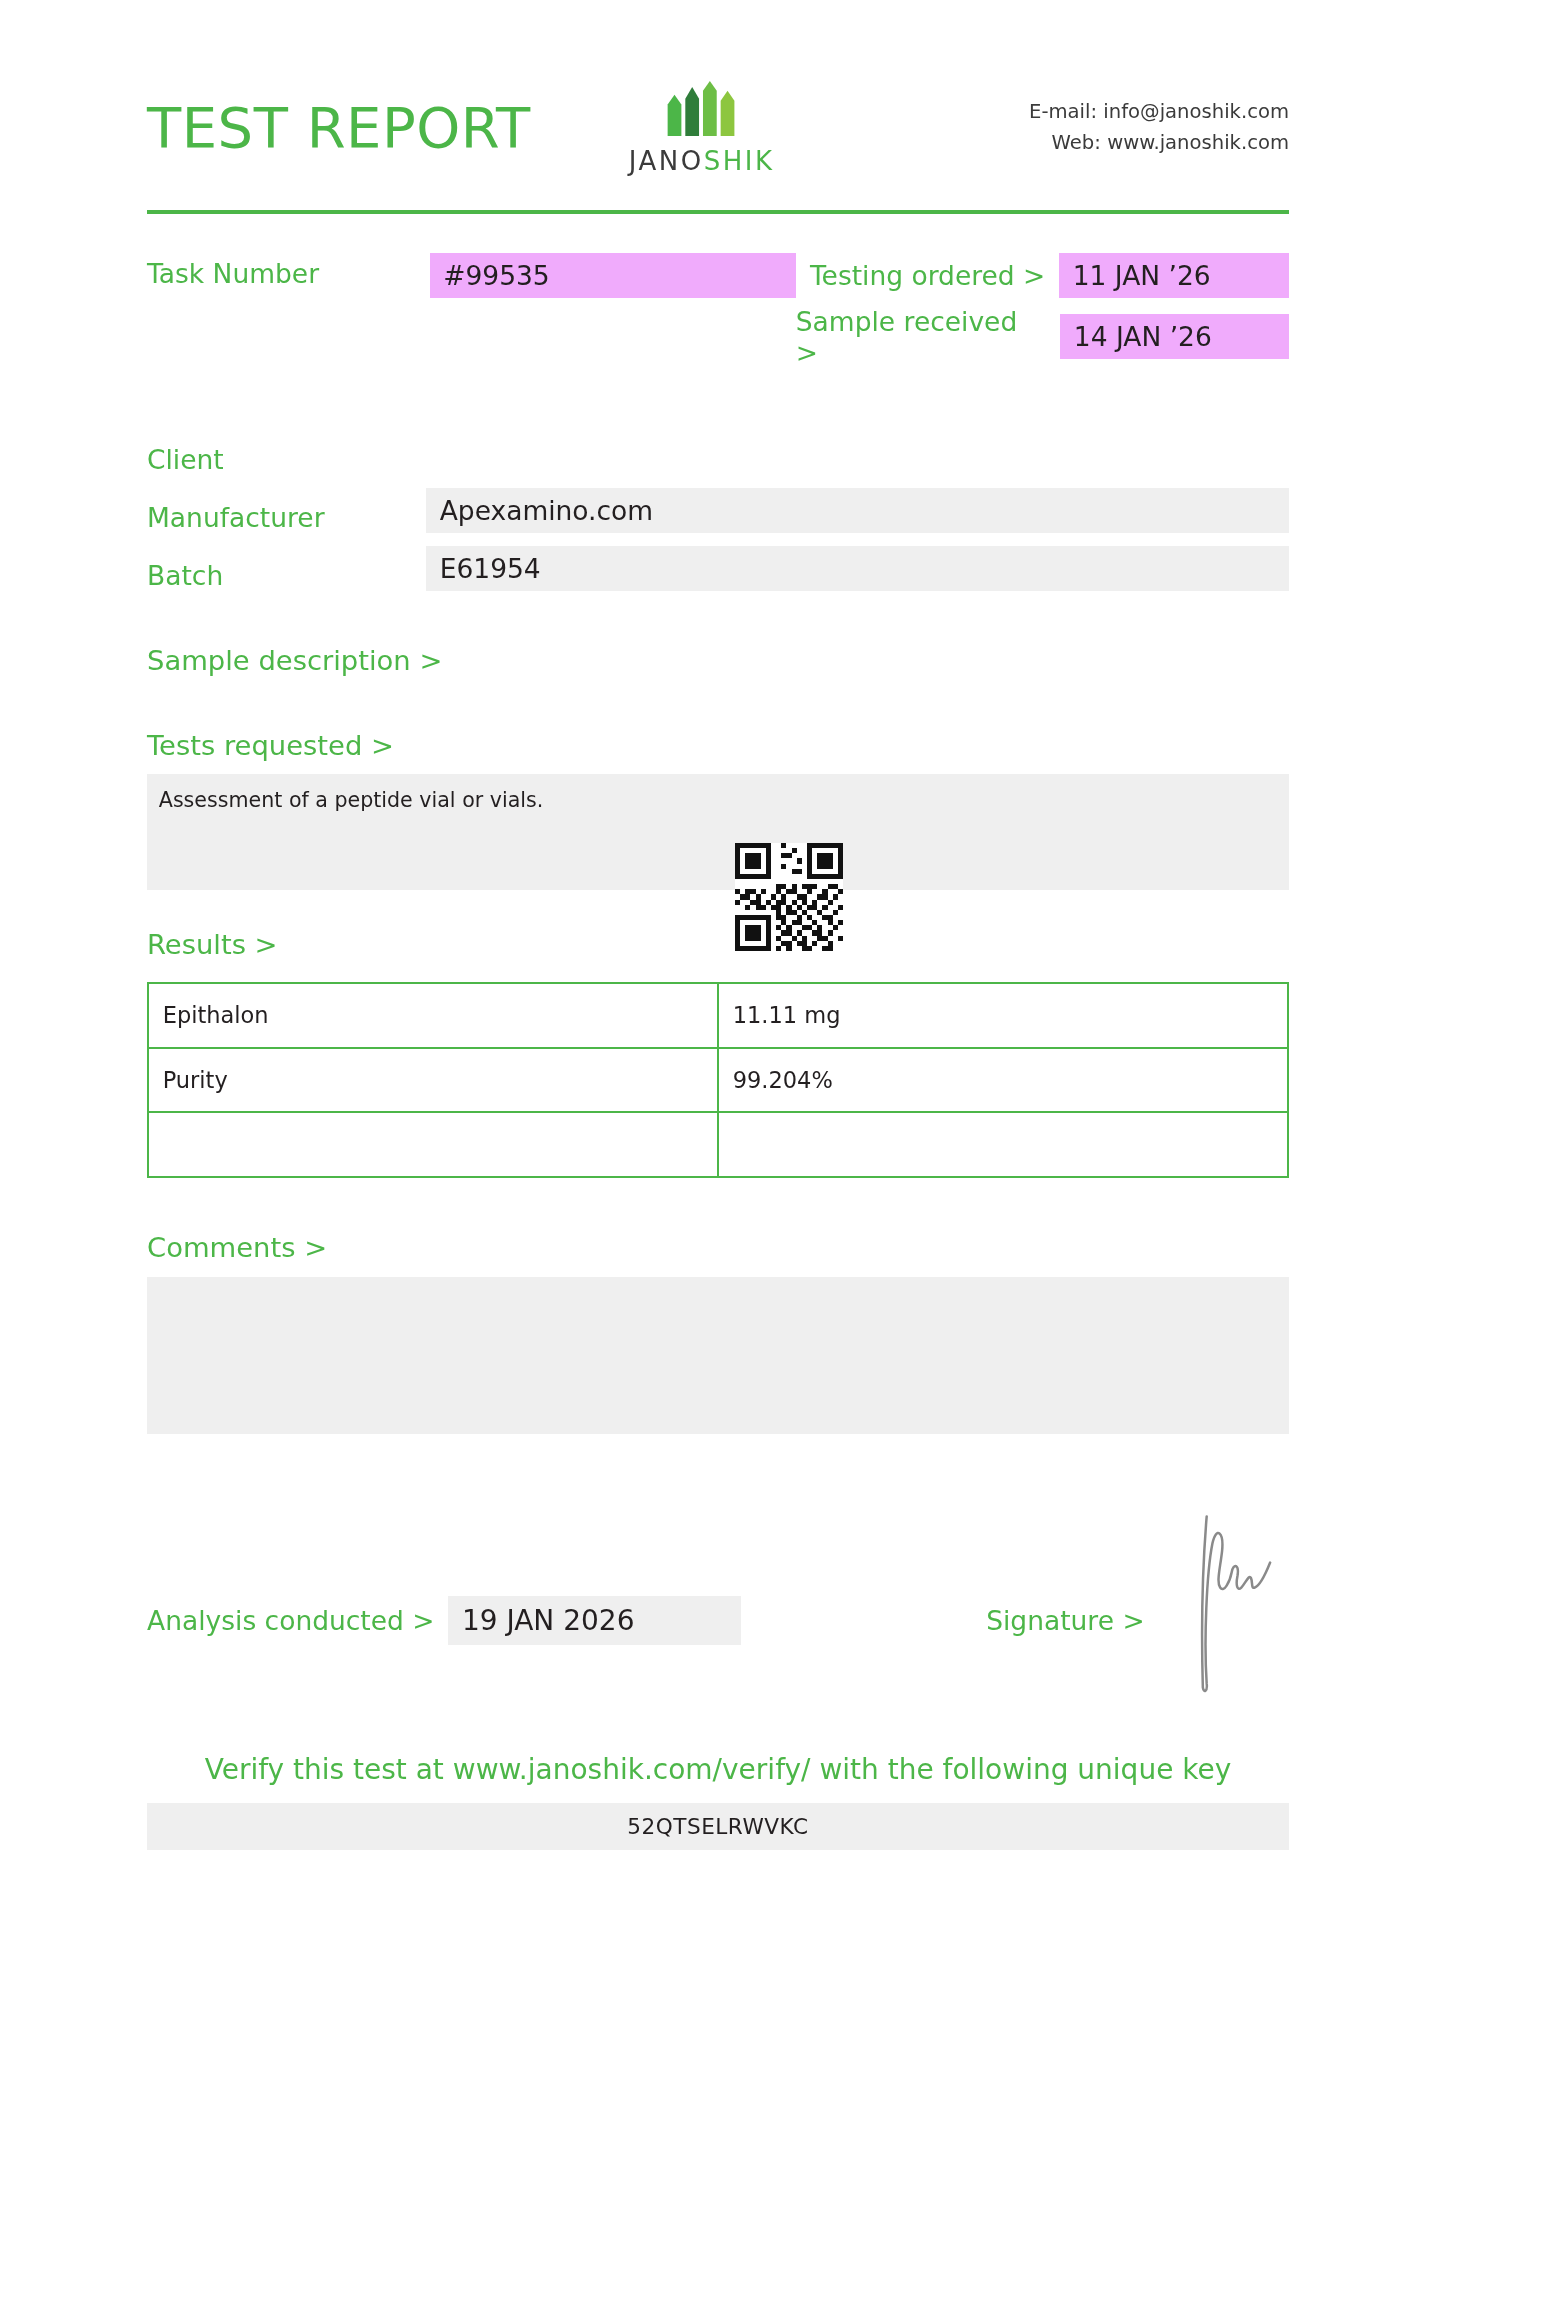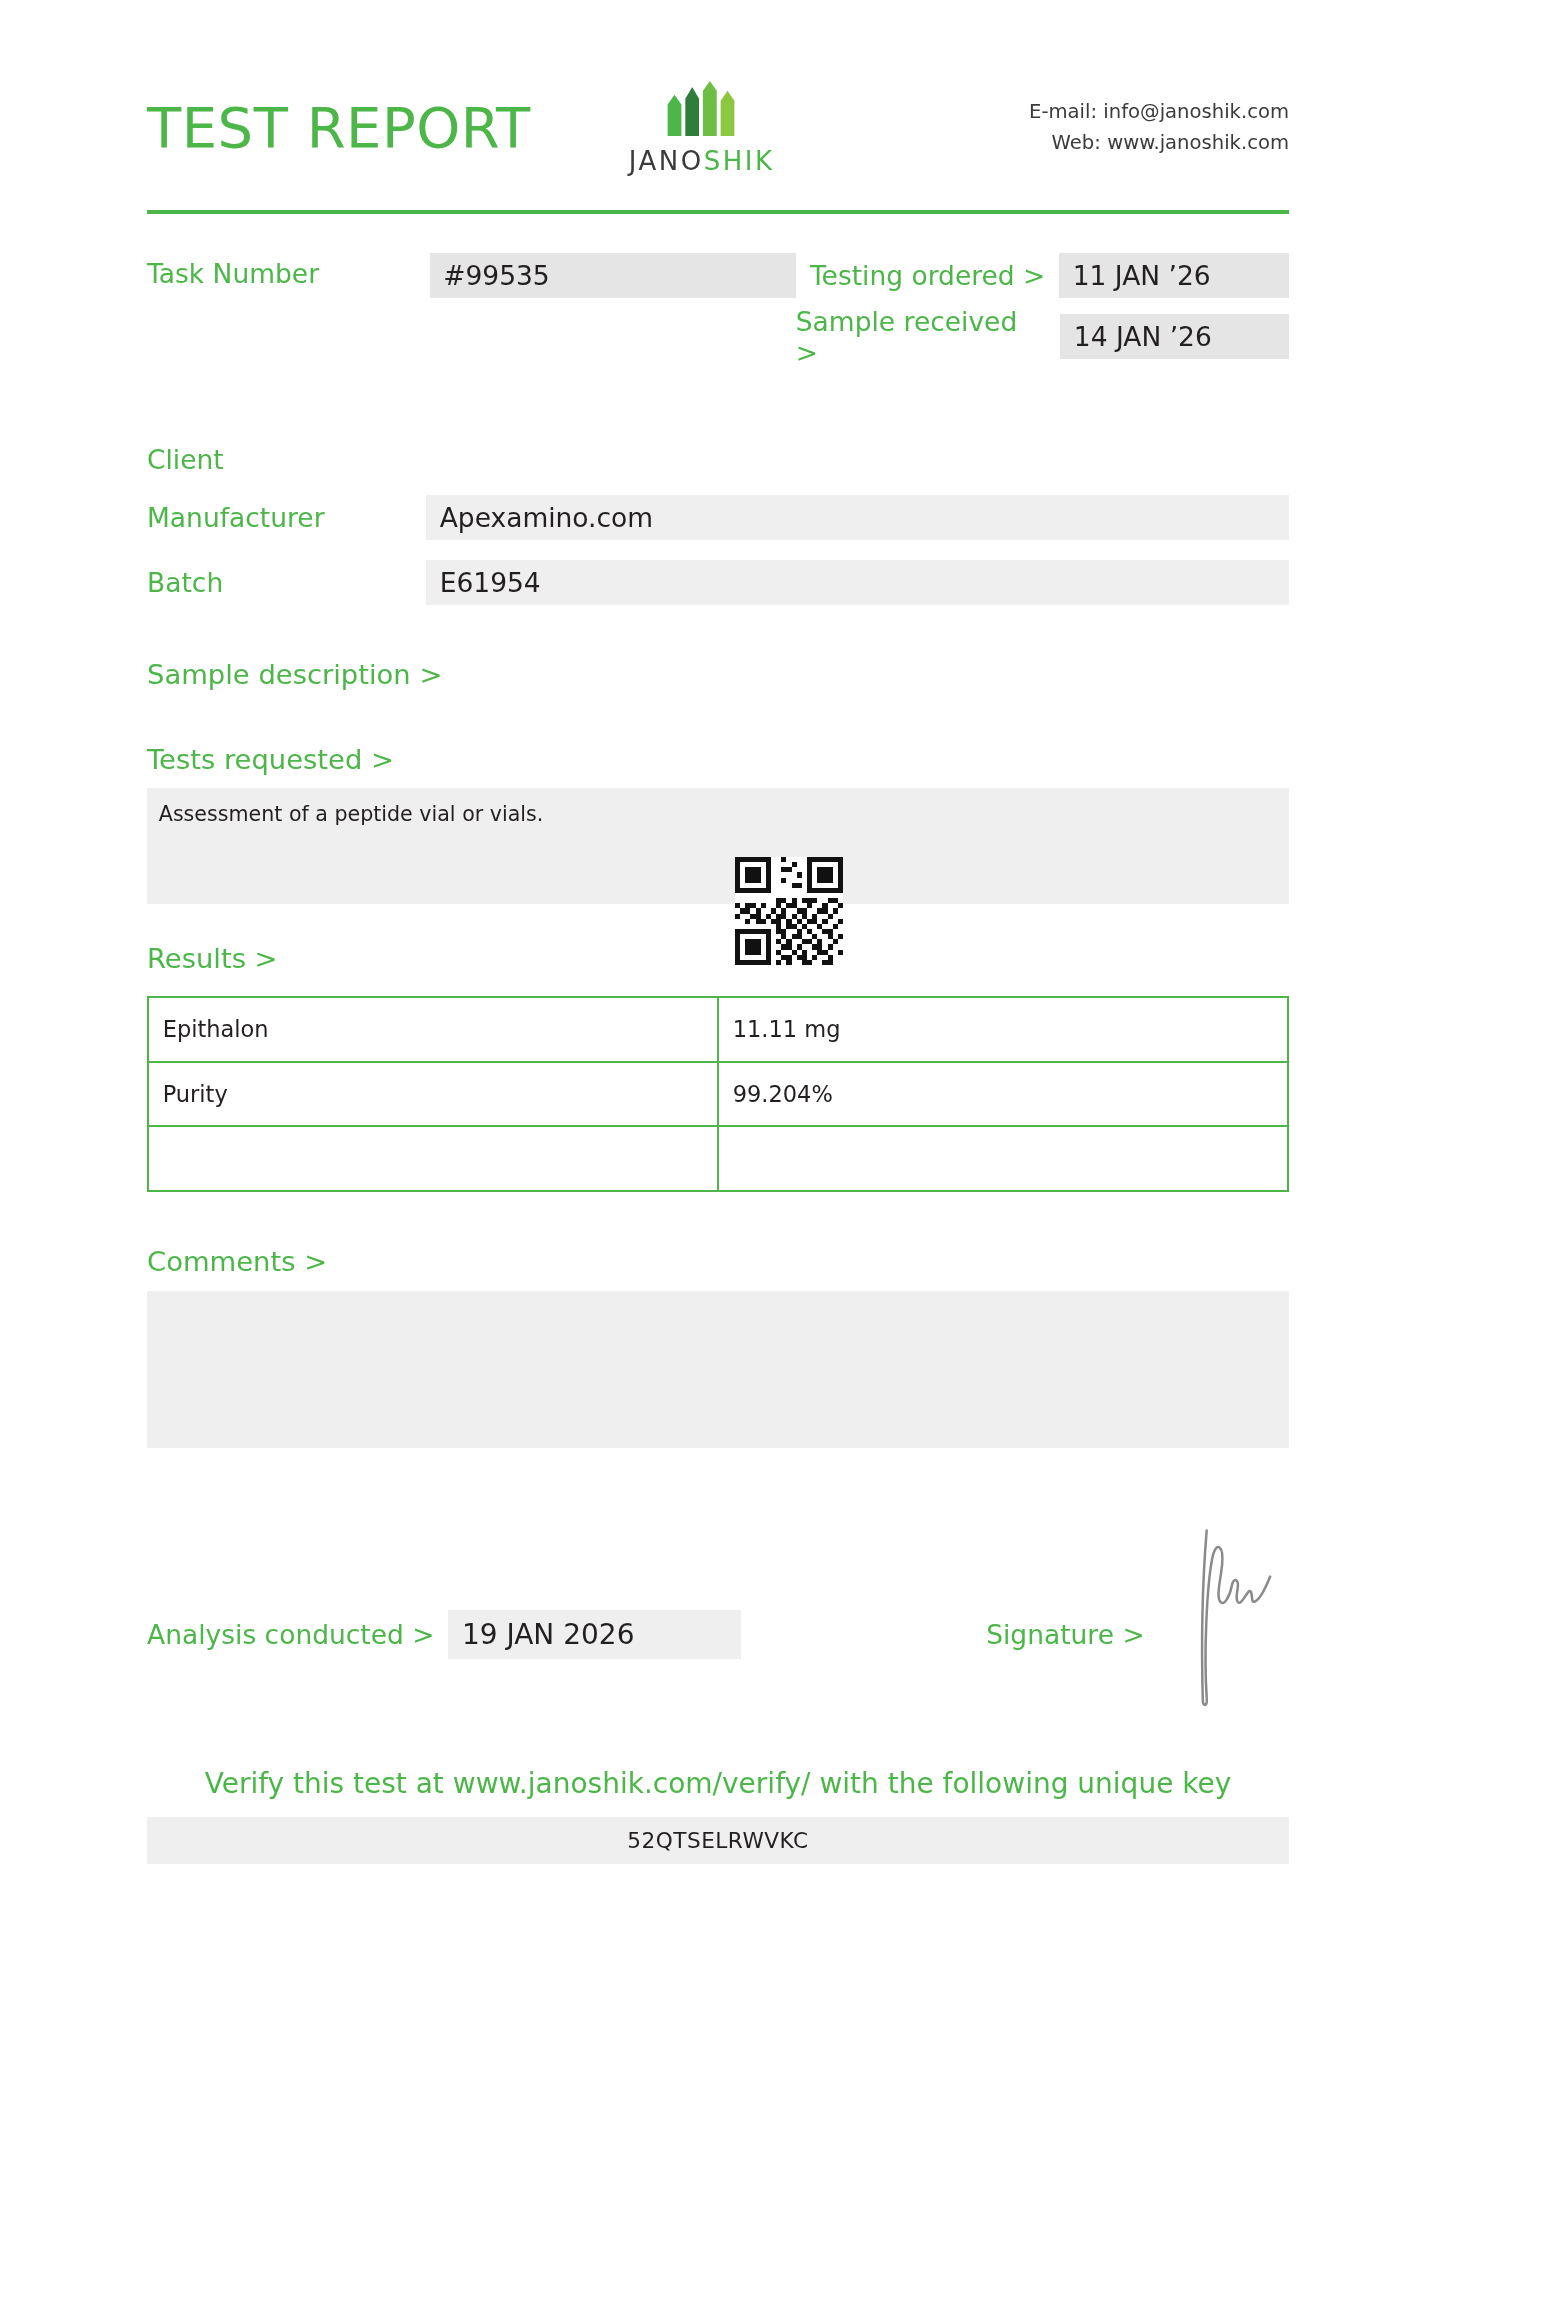--- a/index.html
+++ b/index.html
@@ -82,21 +82,21 @@
     align-items: flex-start;
     margin-top: 39px;
   }
   .label-green {
     color: #4cb648;
     font-size: 26.5px;
     font-weight: 400;
   }
   .task-label { width: 284px; padding-top: 5.9px; }
   .field-box {
-    background: #e5e5e5;
+    background: #f0abfc;
     font-size: 26.5px;
     color: #231f20;
     padding: 7.8px 13.7px;
     box-sizing: border-box;
   }
   .task-value {
     width: 368px;
     height: 45px;
   }
   .dates {
@@ -115,22 +115,22 @@
     width: 230px;
     height: 45px;
     display: flex;
     align-items: center;
   }
 
   
   .info-block { margin-top: 76px; }
   .info-row {
     display: flex;
-    align-items: center;
-    margin-bottom: 20px;
+    align-items: flex-end;
+    margin-bottom: 13px;
   }
   .info-label {
     width: 279px;
     color: #4cb648;
     font-size: 26.5px;
   }
   .info-value {
     flex: 1;
     background: #efefef;
     font-size: 26.5px;

